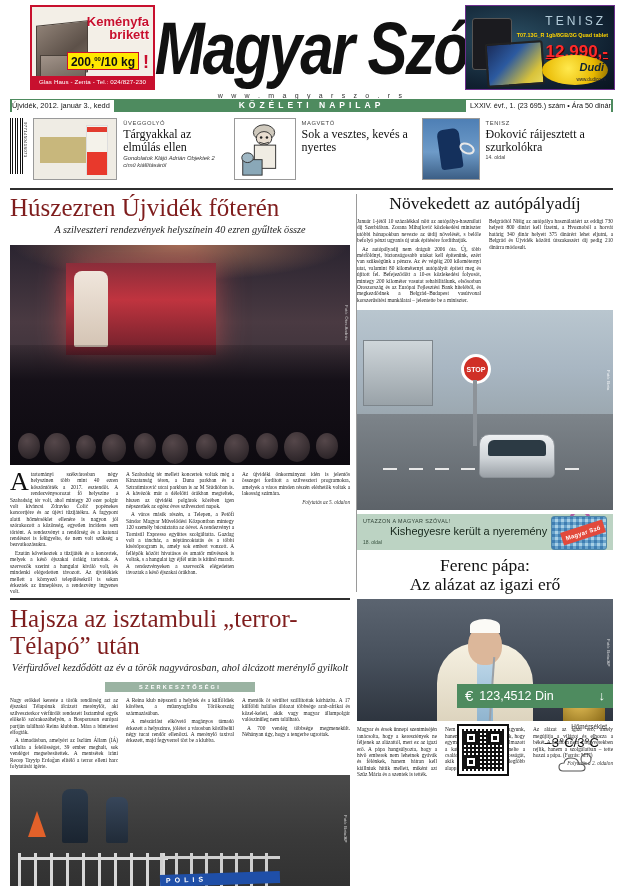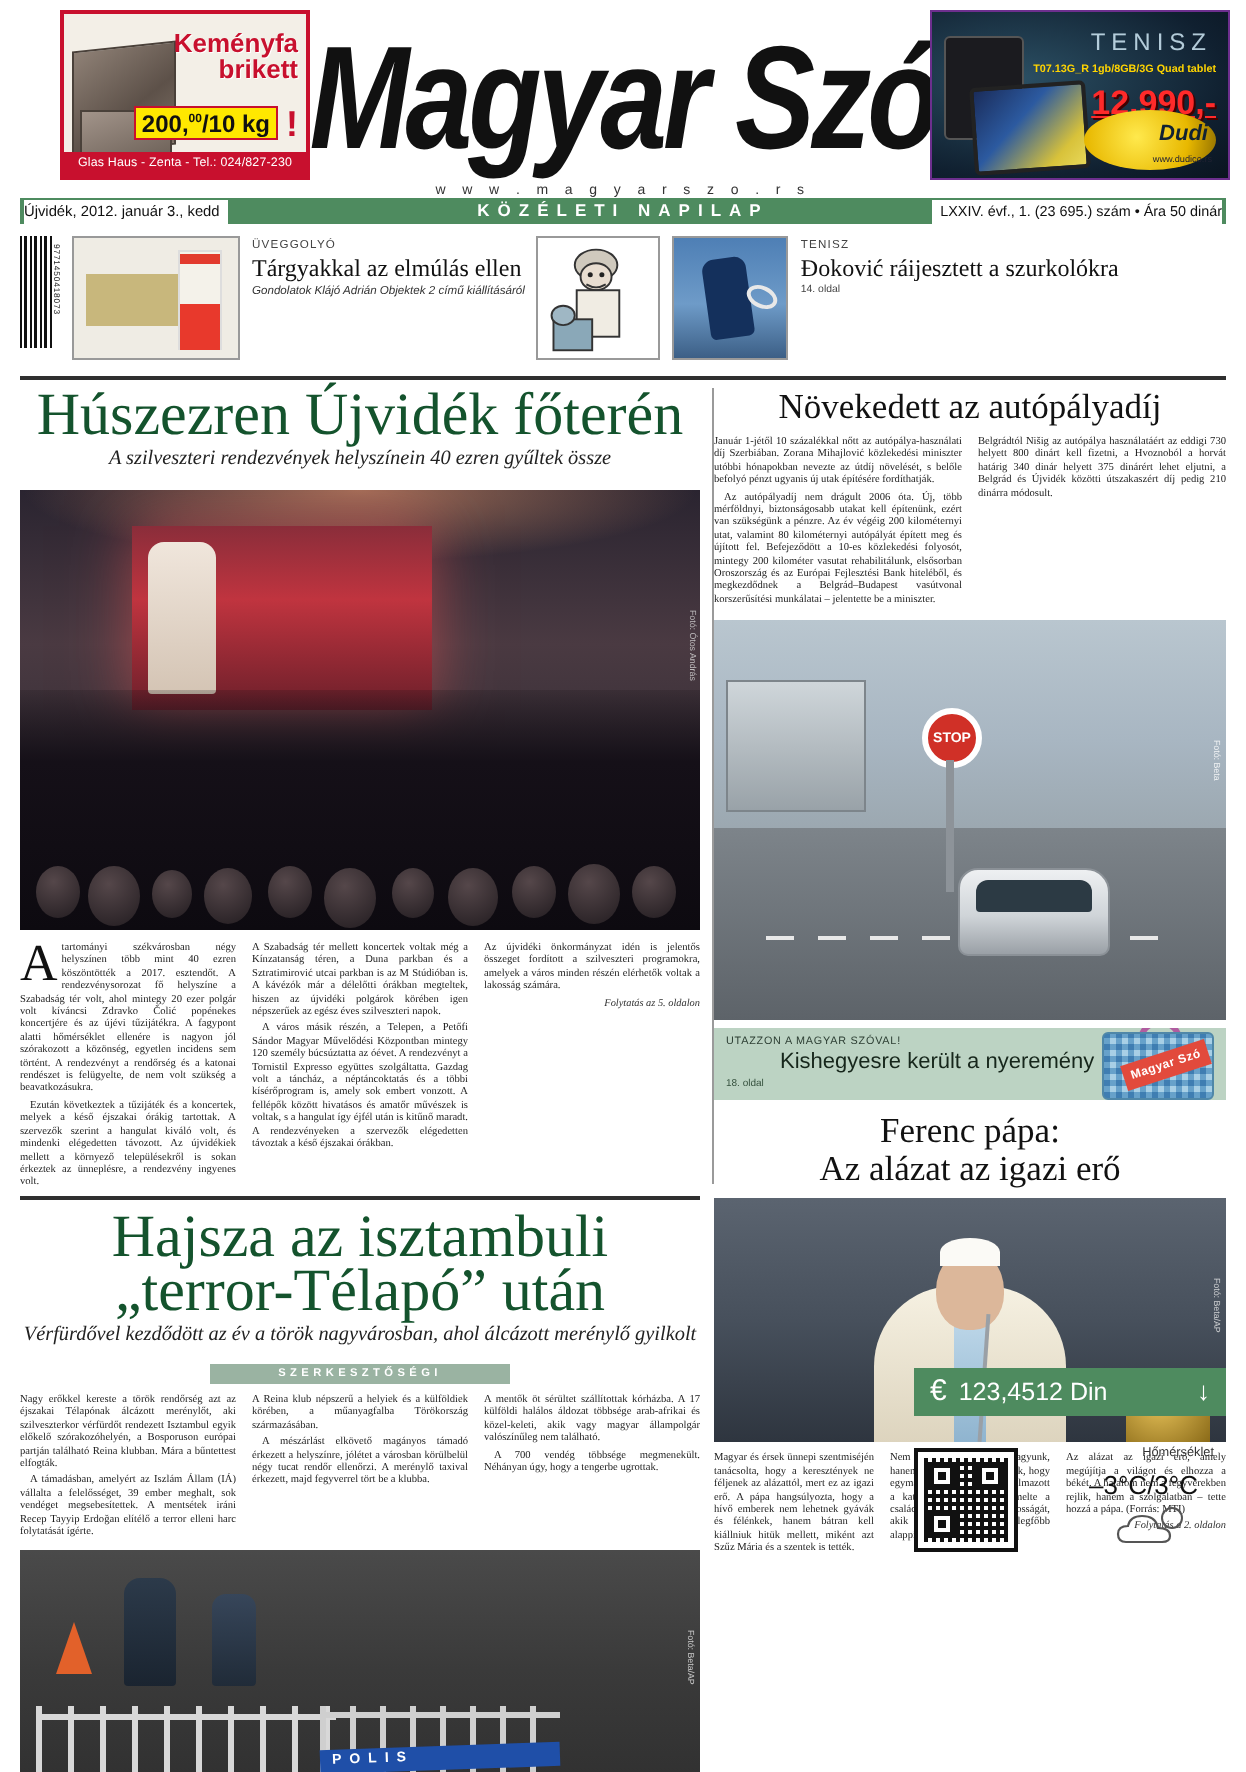--- a/index.html
+++ b/index.html
@@ -172,21 +172,21 @@
   .t-page { font-family: "Liberation Sans", sans-serif; font-size: 5.2px; color: #444; margin-top: 1px; }
 
   
   .main { position: absolute; left: 10px; right: 10px; top: 194px; bottom: 2px; }
   .lead-left { position: absolute; left: 0; top: 0; width: 340px; }
   .rail-right { position: absolute; right: 0; top: 0; width: 256px; }
   .vrule { position: absolute; left: 346px; top: 0; bottom: 292px; width: 1px; background: #9a9a9a; }
 
   h1.headline {
     font-family: "Liberation Serif", serif; font-weight: normal;
-    font-size: 30px; line-height: 27px; text-align: center; color: #14532d;
+    font-size: 25px; line-height: 27px; color: #7f1d1d;
   }
   .deck {
     font-family: "Liberation Serif", serif; font-style: italic;
     font-size: 10.2px; line-height: 12px; text-align: center; color: #222;
     margin-top: 3px; padding-bottom: 4px;
   }
   h2.headline-sm {
     font-family: "Liberation Serif", serif; font-weight: normal;
     font-size: 17.5px; line-height: 19px; text-align: center; color: #111;
   }
@@ -449,20 +449,24 @@
           <ellipse cx="30" cy="14" rx="11" ry="8" fill="#cfc9bd" stroke="#333" stroke-width="1"></ellipse>
           <ellipse cx="30" cy="20" rx="8" ry="7" fill="#e8ddd0" stroke="#333" stroke-width="1"></ellipse>
           <circle cx="27" cy="19" r="1.3" fill="#222"></circle>
             <circle cx="33" cy="19" r="1.3" fill="#222"></circle>
           <path d="M25 24 Q30 27 35 24" stroke="#333" fill="none" stroke-width="1"></path>
           <rect x="20" y="27" width="22" height="24" fill="#f0ece3" stroke="#333" stroke-width="1"></rect>
           <rect x="8" y="42" width="20" height="16" fill="#8aa8b8" stroke="#333" stroke-width="1"></rect>
           <ellipse cx="13" cy="40" rx="6" ry="5" fill="#9fb7c4" stroke="#333" stroke-width="1"></ellipse>
         </svg>
       </div>
+      <div class="txt">
+        <div class="kicker">MAGVETŐ</div>
+        <div class="t-title">Sok a vesztes, kevés a nyertes</div>
+      </div>
     </div>
 
     <div class="teaser t3">
       <div class="thumb">
         <div class="player"></div>
           <div class="racket"></div>
       </div>
       <div class="txt">
         <div class="kicker">TENISZ</div>
         <div class="t-title">Đoković ráijesztett a szurkolókra</div>

